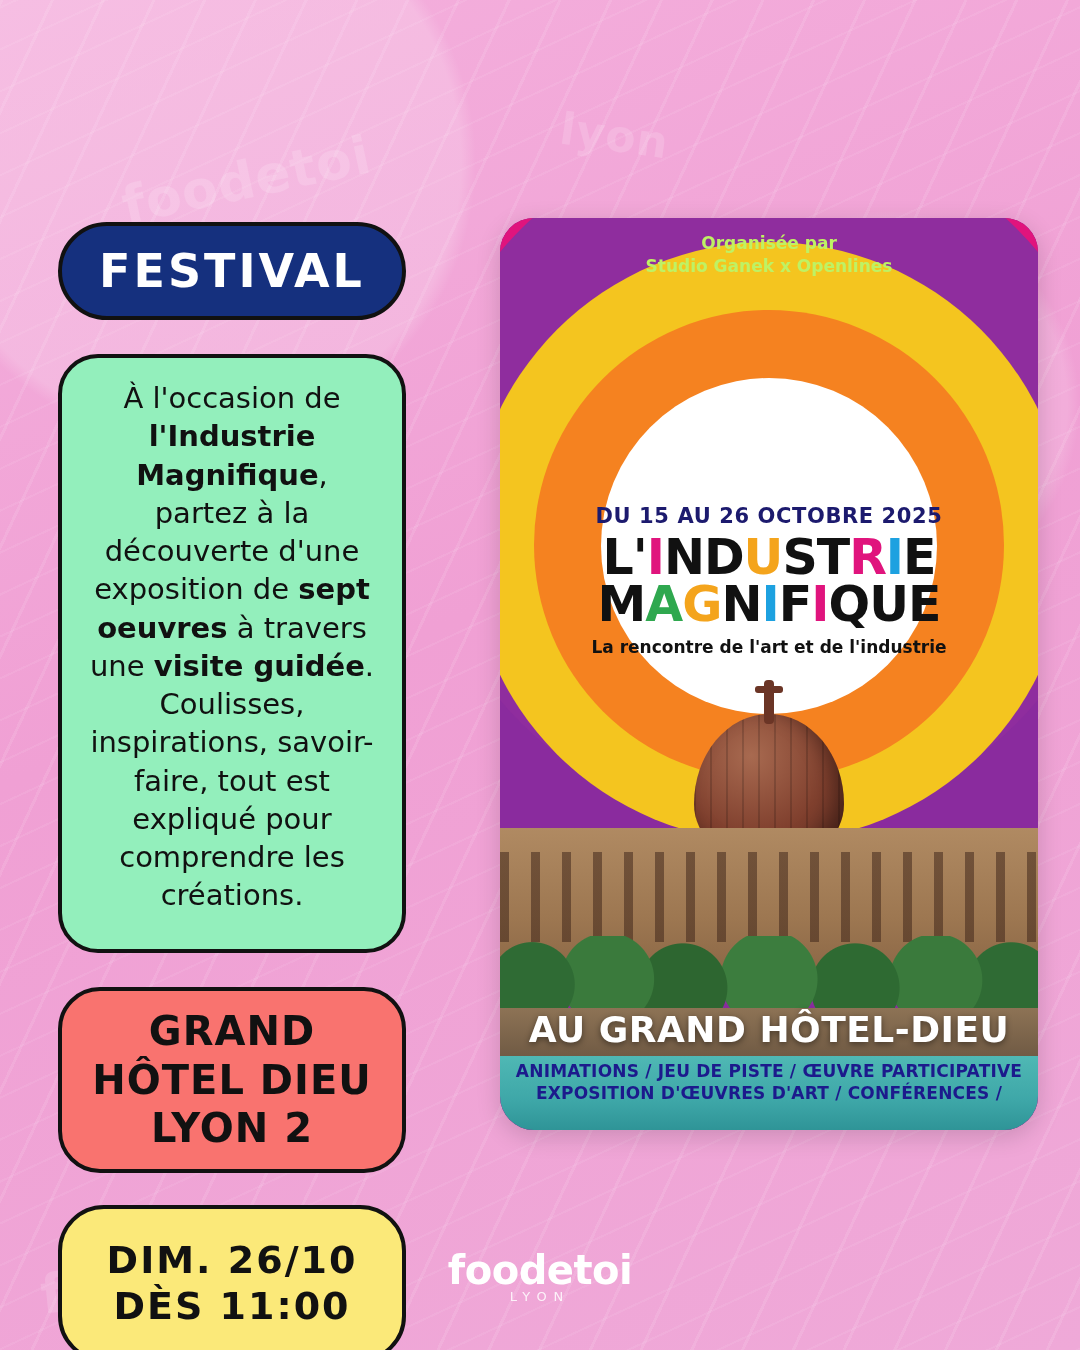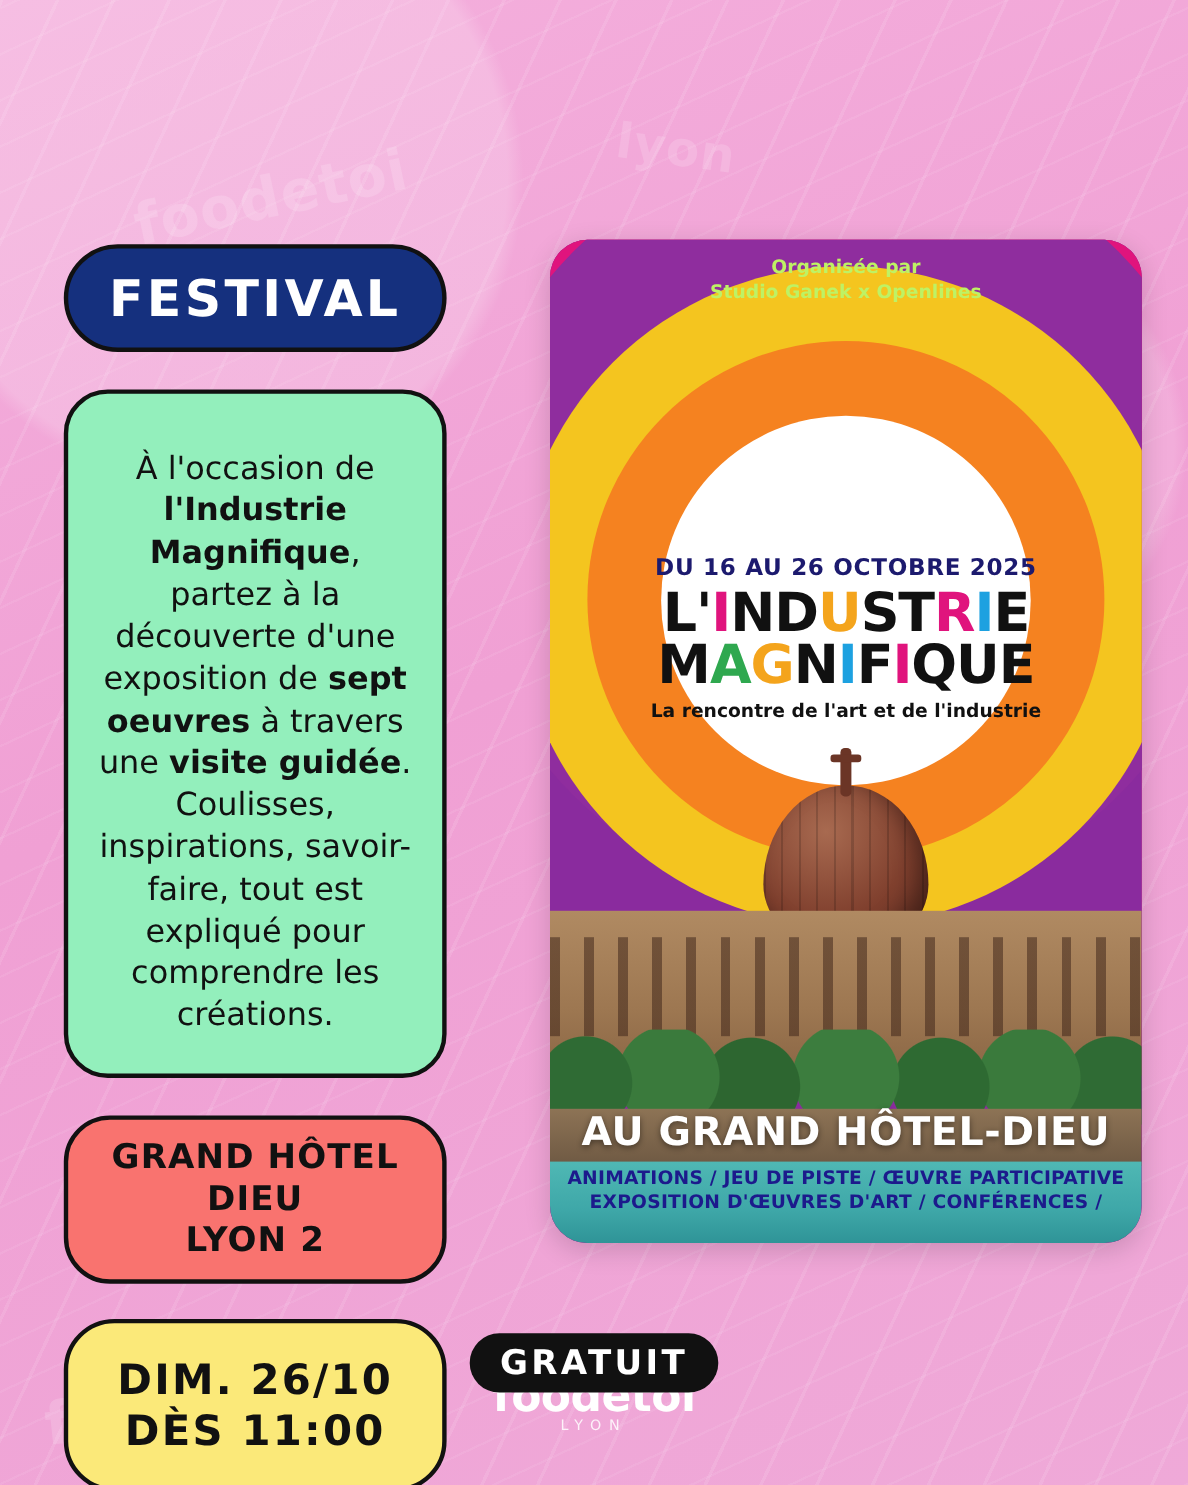--- a/index.html
+++ b/index.html
@@ -69,36 +69,36 @@
     font-weight: 800;
     letter-spacing: 3px;
     font-family: "DejaVu Sans", sans-serif;
     text-transform: uppercase;
   }
 
   .desc-box {
     margin-top: 34px;
     background: #93efbc;
     border-radius: 40px;
-    padding: 48px 26px 34px 26px;
+    padding: 21px 26px 34px 26px;
     color: #111;
     font-size: 29px;
     line-height: 1.32;
     text-align: center;
     font-family: "DejaVu Sans", sans-serif;
   }
   .desc-box b { font-weight: 800; }
 
   .place-box {
     margin-top: 34px;
     min-height: 118px;
     background: #f9736f;
     border-radius: 42px;
     color: #111;
-    font-size: 31px;
+    font-size: 40px;
     font-weight: 800;
     letter-spacing: 1px;
     line-height: 1.22;
     padding: 16px 18px;
     text-transform: uppercase;
   }
 
   .date-box {
     margin-top: 32px;
     min-height: 130px;
@@ -410,35 +410,34 @@
       </div>
       <div class="building">
         <div class="windows"></div>
       </div>
       <div class="trees"></div>
       <div class="quay"></div>
       <div class="river"></div>
     </div>
 
     <div class="logo-block">
-      <div class="logo-dates">DU 16 AU 26 OCTOBRE 2025</div>
+      <div class="logo-dates">DU 15 AU 26 OCTOBRE 2025</div>
       <div class="logo-line"><span style="color: rgb(17, 17, 17);">L'</span><span style="color: rgb(224, 20, 125);">I</span><span style="color: rgb(17, 17, 17);">N</span><span style="color: rgb(17, 17, 17);">D</span><span style="color: rgb(244, 164, 28);">U</span><span style="color: rgb(17, 17, 17);">S</span><span style="color: rgb(17, 17, 17);">T</span><span style="color: rgb(224, 20, 125);">R</span><span style="color: rgb(29, 161, 224);">I</span><span style="color: rgb(17, 17, 17);">E</span></div>
       <div class="logo-line"><span style="color: rgb(17, 17, 17);">M</span><span style="color: rgb(47, 168, 79);">A</span><span style="color: rgb(244, 164, 28);">G</span><span style="color: rgb(17, 17, 17);">N</span><span style="color: rgb(29, 161, 224);">I</span><span style="color: rgb(17, 17, 17);">F</span><span style="color: rgb(224, 20, 125);">I</span><span style="color: rgb(17, 17, 17);">Q</span><span style="color: rgb(17, 17, 17);">U</span><span style="color: rgb(17, 17, 17);">E</span></div>
       <div class="logo-tagline">La rencontre de l'art et de l'industrie</div>
     </div>
 
     <div class="flyer-footer">
       <div class="venue">AU GRAND HÔTEL-DIEU</div>
       <div class="activities">
         <div>ANIMATIONS / JEU DE PISTE / ŒUVRE PARTICIPATIVE</div>
         <div>EXPOSITION D'ŒUVRES D'ART / CONFÉRENCES /</div>
       </div>
     </div>
   </div>
 
-  <div class="free-badge">GRATUIT</div>
 
   <div class="brand">
     <div class="brand-name">foodetoi</div>
     <div class="brand-sub">LYON</div>
   </div>
 
 </div>
 
 </body></html>

